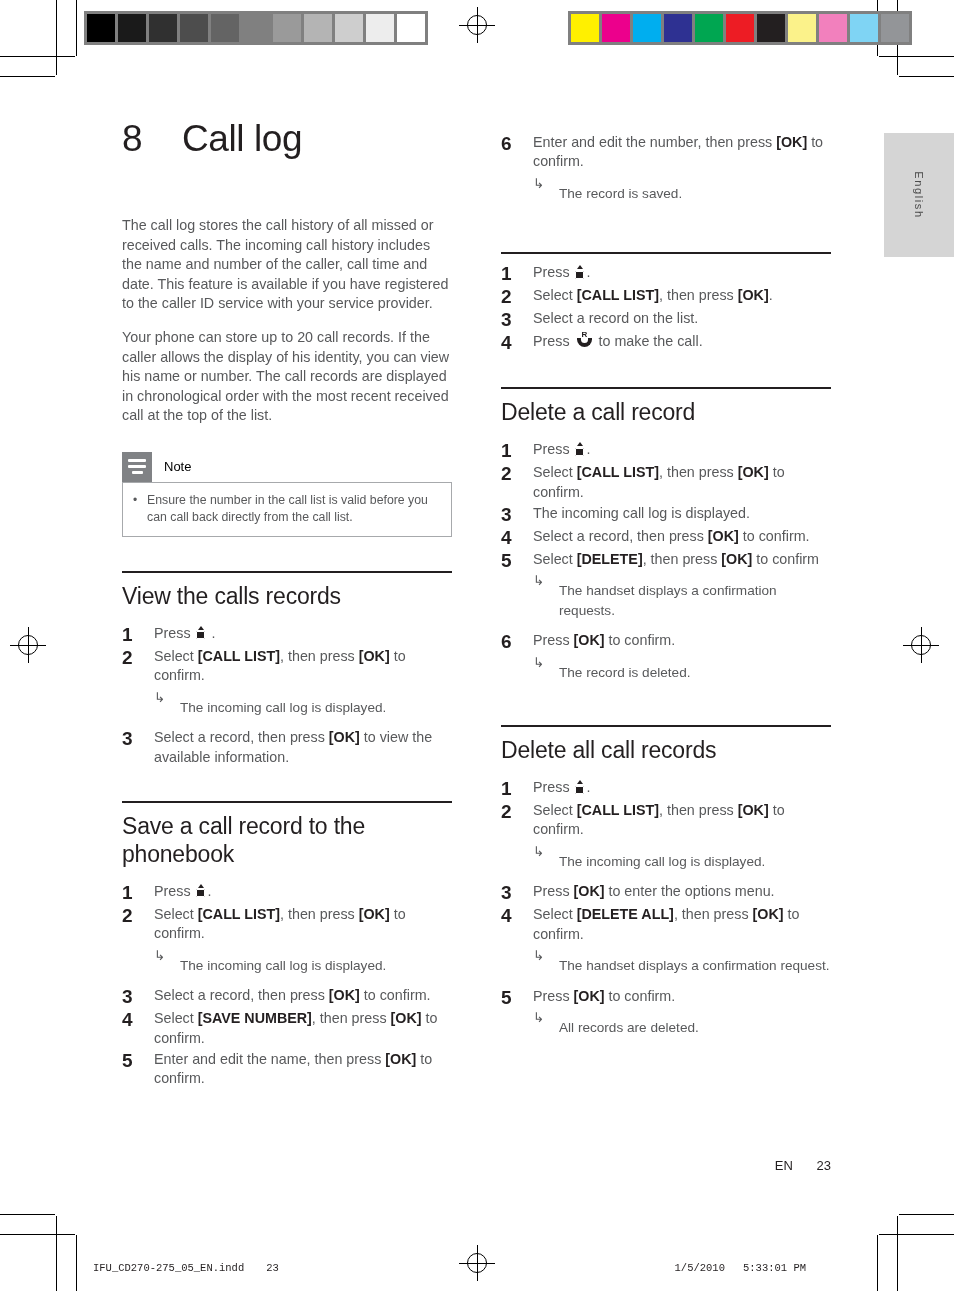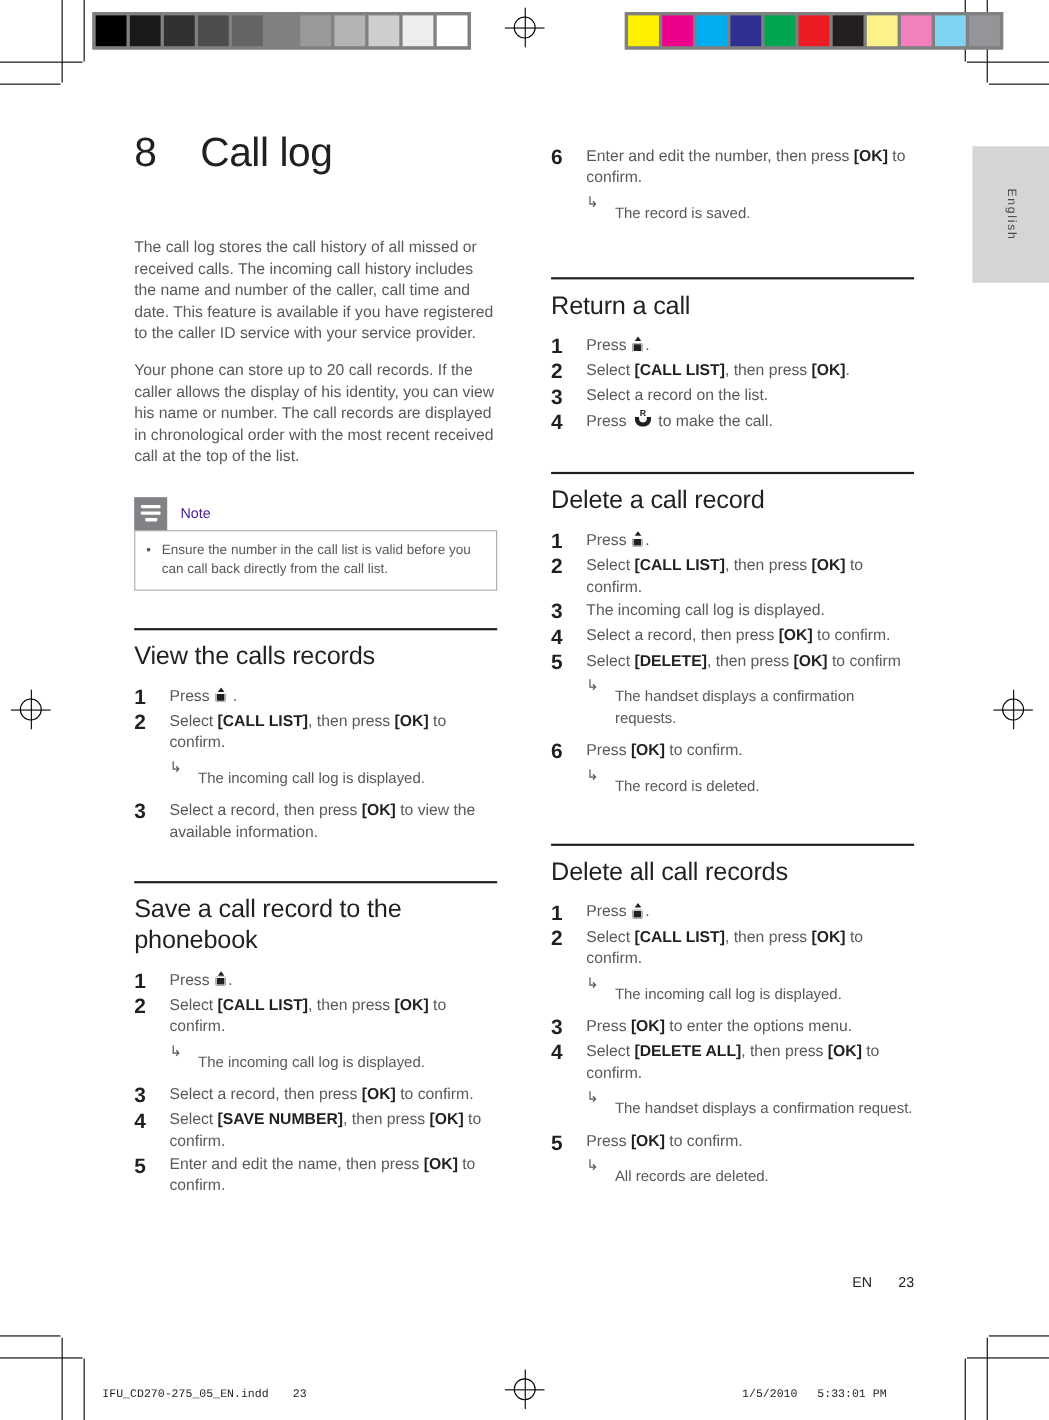--- a/index.html
+++ b/index.html
@@ -67,21 +67,21 @@
   .note-head { display: flex; align-items: center; height: 30px; }
   .note-ico {
     width: 30px; height: 30px; background: #808285;
     display: flex; flex-direction: column; justify-content: center;
     align-items: center; gap: 3px; flex: 0 0 auto;
   }
   .note-ico b { display:block; background:#fff; height:3px; border-radius:1px; }
   .note-ico b.l1 { width: 18px; }
   .note-ico b.l2 { width: 18px; }
   .note-ico b.l3 { width: 11px; }
-  .note-title { font-size: 13px; color: #4c1d95; margin-left: 12px; }
+  .note-title { font-size: 13px; color: #000000; margin-left: 12px; }
   .note-body {
     border: 1px solid #a7a9ac; padding: 9px 10px 10px 10px;
     display: flex;
   }
   .note-bullet { color: #58595b; font-size: 12px; width: 14px; flex: 0 0 auto; line-height: 17px;}
   .note-text { font-size: 12.3px; line-height: 17px; color: #58595b; }
 
   
   .section { margin-top: 34px; }
   .rule { border-top: 2.6px solid #231f20; margin-bottom: 9px; }
@@ -347,21 +347,20 @@
                 <span class="arr">↳</span>
                 <span class="stx">The record is saved.</span>
               </div>
               <div class="gap"></div>
             </div>
           </li>
         </ol>
 
       <div class="section" style="margin-top:40px;">
         <div class="rule"></div>
-        <h2 class="sec">Return a call</h2>
         <ol class="steps">
             <li>
               <span class="sn">1</span>
               <div>
                 <div class="st">Press <span class="ico-pb"></span>.</div>
               </div>
             </li>
             <li>
               <span class="sn">2</span>
               <div>

